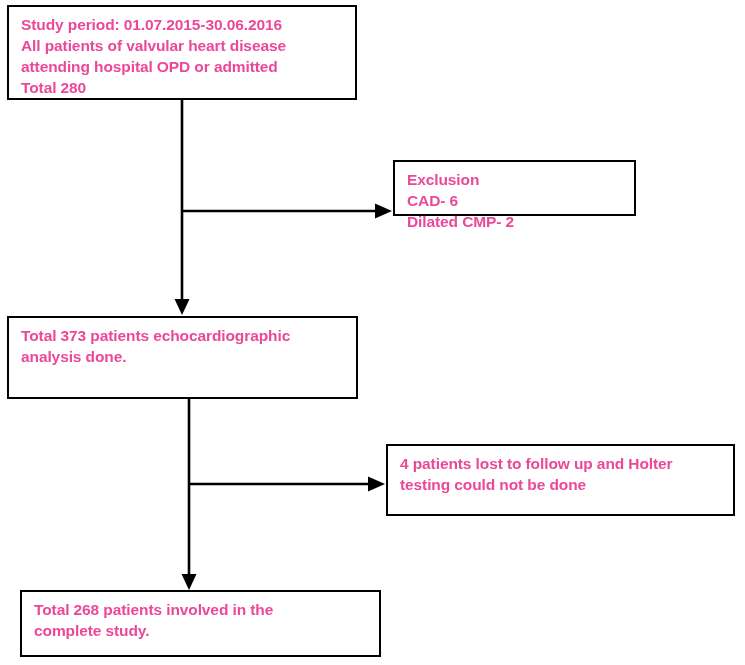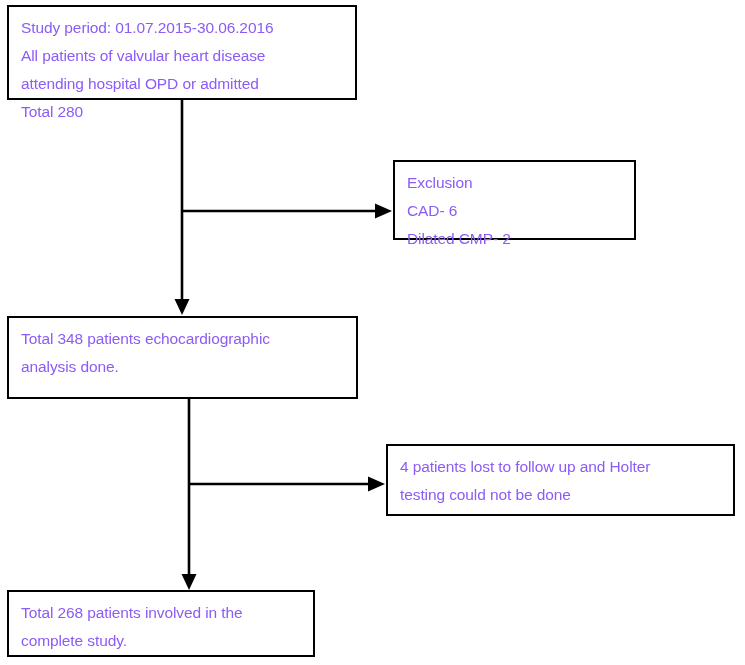--- a/index.html
+++ b/index.html
@@ -21,54 +21,55 @@
   }
   .node {
     position: absolute;
     box-sizing: border-box;
     background: #ffffff;
     border: 2px solid #000000;
     padding: 7px 10px 7px 12px;
   }
   .node-text {
     font-size: 15.5px;
-    line-height: 28px;
-    color: #8b5cf6;
+    line-height: 21px;
+    color: #ec4899;
     white-space: pre-line;
     letter-spacing: -0.1px;
+    font-weight: bold;
   }
   
   #node-enrollment {
     left: 7px;
     top: 5px;
     width: 350px;
     height: 95px;
   }
   #node-exclusion {
     left: 393px;
     top: 160px;
     width: 243px;
-    height: 80px;
+    height: 56px;
   }
   #node-echo {
     left: 7px;
     top: 316px;
     width: 351px;
     height: 83px;
   }
   #node-lost-followup {
     left: 386px;
     top: 444px;
     width: 349px;
     height: 72px;
   }
   #node-final {
-    left: 7px;
+    left: 20px;
     top: 590px;
-    width: 308px;
+    width: 361px;
     height: 67px;
   }
   
   .connector {
     position: absolute;
     left: 0;
     top: 0;
     width: 745px;
     height: 665px;
     pointer-events: none;
@@ -118,21 +119,21 @@
 Total 280</div>
   </div>
 
   <div class="node" id="node-exclusion">
     <div class="node-text">Exclusion
 CAD- 6
 Dilated CMP- 2</div>
   </div>
 
   <div class="node" id="node-echo">
-    <div class="node-text">Total 348 patients echocardiographic
+    <div class="node-text">Total 373 patients echocardiographic
 analysis done.</div>
   </div>
 
   <div class="node" id="node-lost-followup">
     <div class="node-text">4 patients lost to follow up and Holter
 testing could not be done</div>
   </div>
 
   <div class="node" id="node-final">
     <div class="node-text">Total 268 patients involved in the

